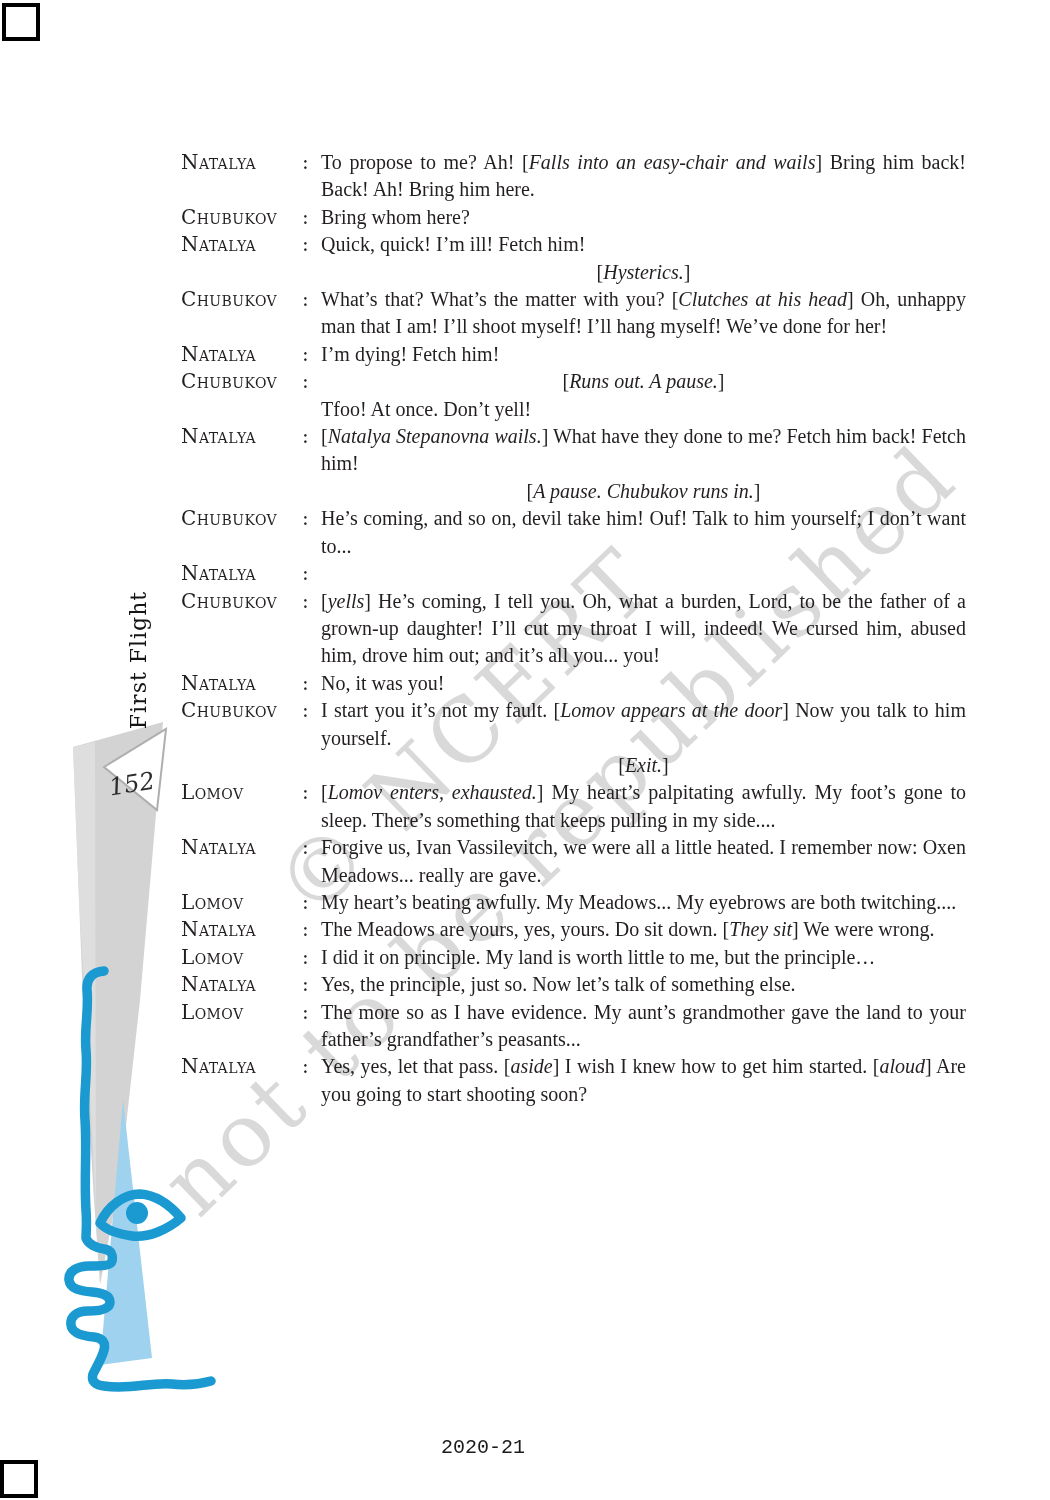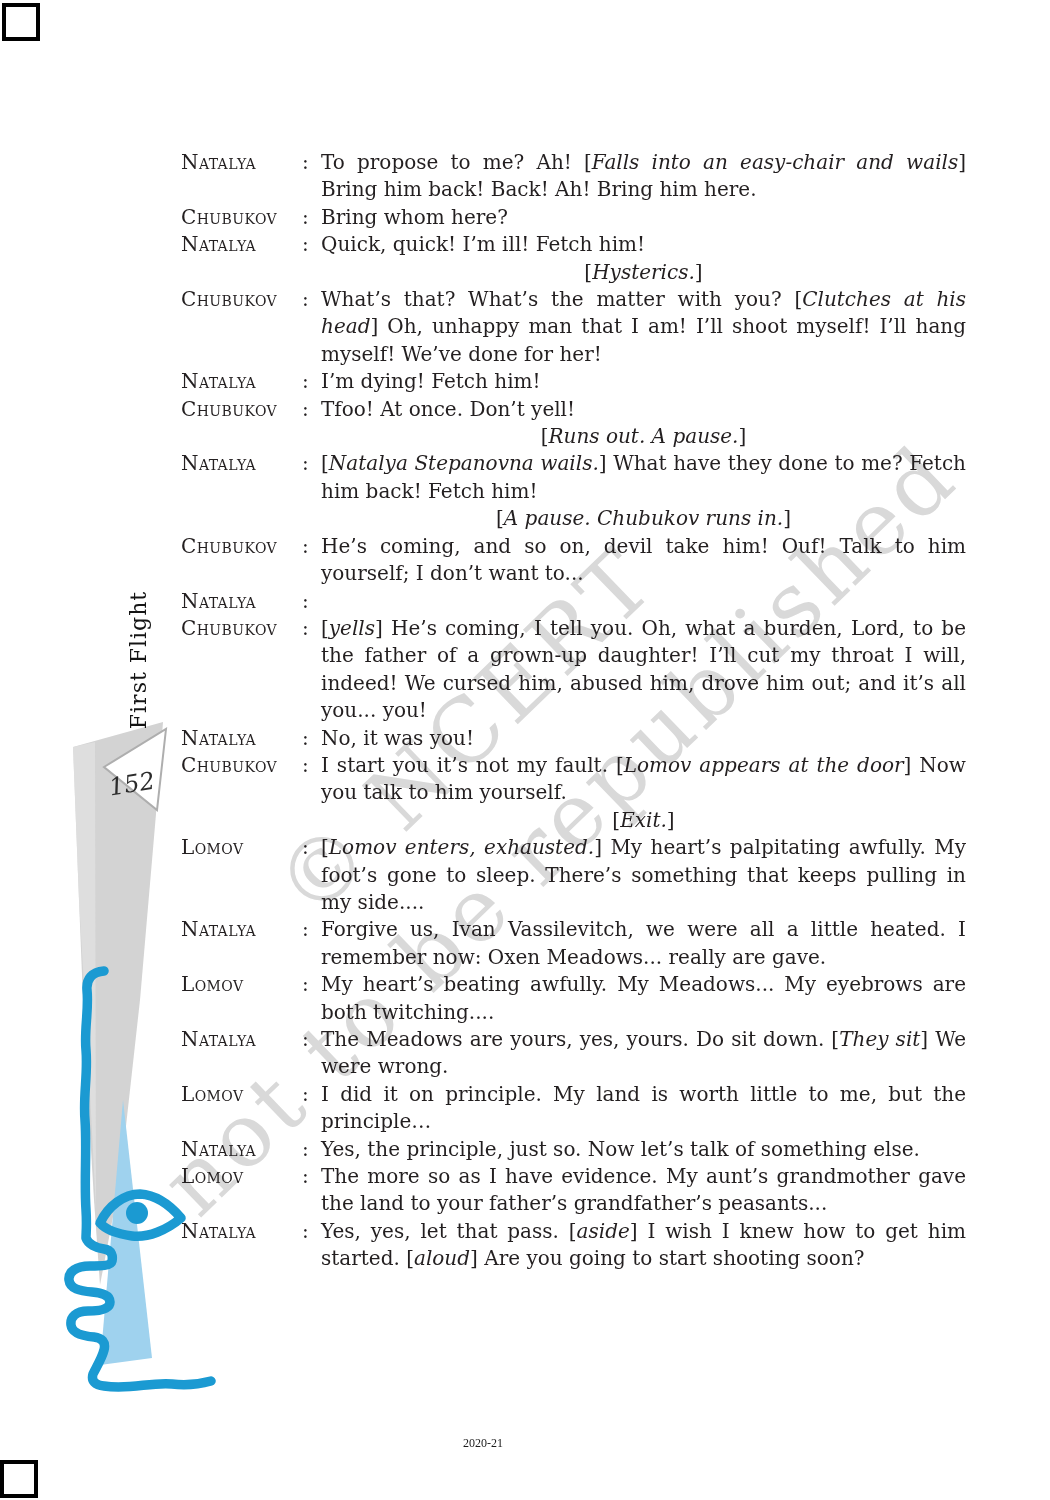--- a/index.html
+++ b/index.html
@@ -30,30 +30,30 @@
   
   .content{
     position:absolute;left:181px;top:149px;width:785px;z-index:3;
     font-size:20px;line-height:27.4px;
   }
   .speech-row{display:flex;align-items:flex-start;}
   .speaker-name{
     flex:0 0 118px;font-variant:small-caps;letter-spacing:0.4px;
   }
   .speaker-colon{flex:0 0 22px;padding-left:3px;box-sizing:border-box;}
-  .speech-body{flex:1 1 auto;min-width:0;}
+  .speech-body{flex:1 1 auto;min-width:0;font-family:Liberation Serif, serif;}
   .speech-block{text-align:justify;}
   .speech-block.stage{text-align:center;}
   
   .illustration{position:absolute;left:0;top:0;z-index:2;}
   
   .footer-year{
     position:absolute;left:0;top:1436px;width:966px;text-align:center;
-    font-family:Liberation Serif, serif;
-    font-size:12px;color:#1a1a1a;z-index:3;
+    font-family:Liberation Mono, monospace;
+    font-size:20px;color:#1a1a1a;z-index:3;
   }
 </style>
 </head>
 <body>
 
 <div class="page" style="--ink: #231f20; --wm: #d9d9d9;">
 
   <div class="crop-mark crop-tl"></div>
   <div class="crop-mark crop-bl"></div>
 
@@ -140,22 +140,22 @@
         <div class="speaker-name">Natalya</div>
         <div class="speaker-colon">:</div>
         <div class="speech-body">
           <div class="speech-block"><span>I’m dying! Fetch him!</span></div>
         </div>
       </div>
       <div class="speech-row">
         <div class="speaker-name">Chubukov</div>
         <div class="speaker-colon">:</div>
         <div class="speech-body">
+          <div class="speech-block stage"><span>[</span><i>Runs out. A pause.</i><span>]</span></div>
           <div class="speech-block"><span>Tfoo! At once. Don’t yell!</span></div>
-          <div class="speech-block stage"><span>[</span><i>Runs out. A pause.</i><span>]</span></div>
         </div>
       </div>
       <div class="speech-row">
         <div class="speaker-name">Natalya</div>
         <div class="speaker-colon">:</div>
         <div class="speech-body">
           <div class="speech-block"><span>[</span><i>Natalya Stepanovna wails.</i><span>] What have they done to me? Fetch him back! Fetch him!</span></div>
           <div class="speech-block stage"><span>[</span><i>A pause. Chubukov runs in.</i><span>]</span></div>
         </div>
       </div>

